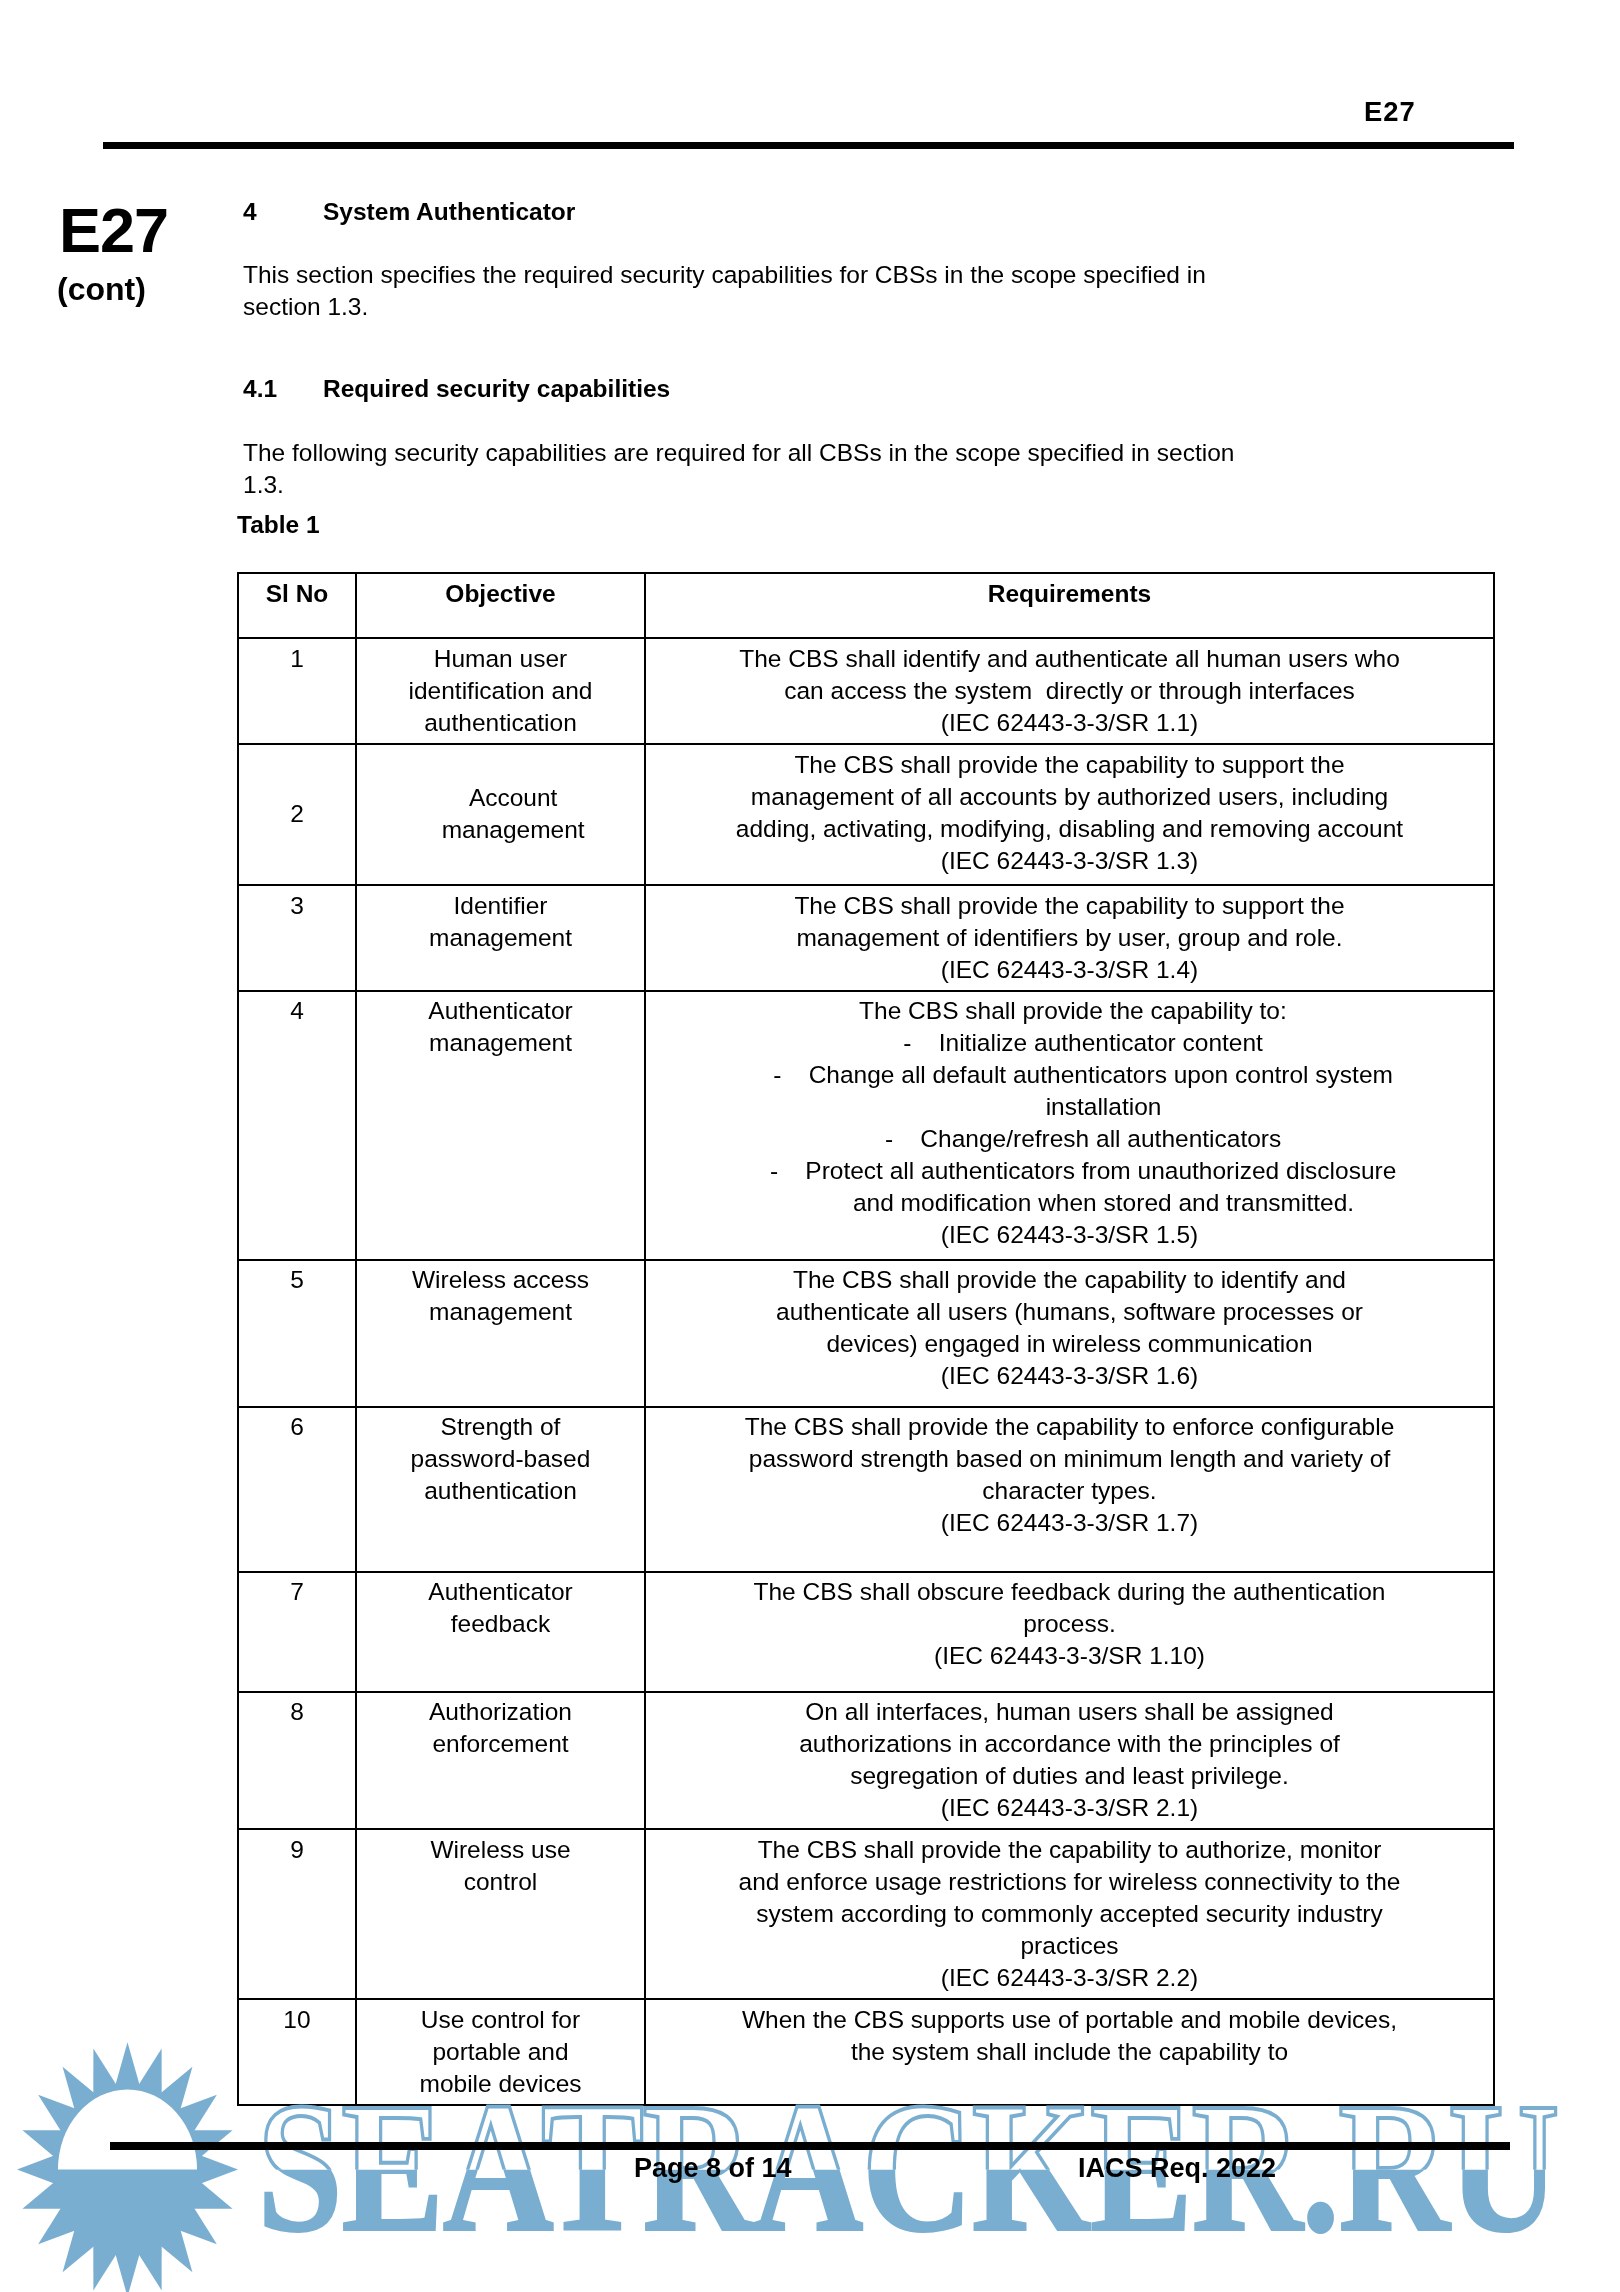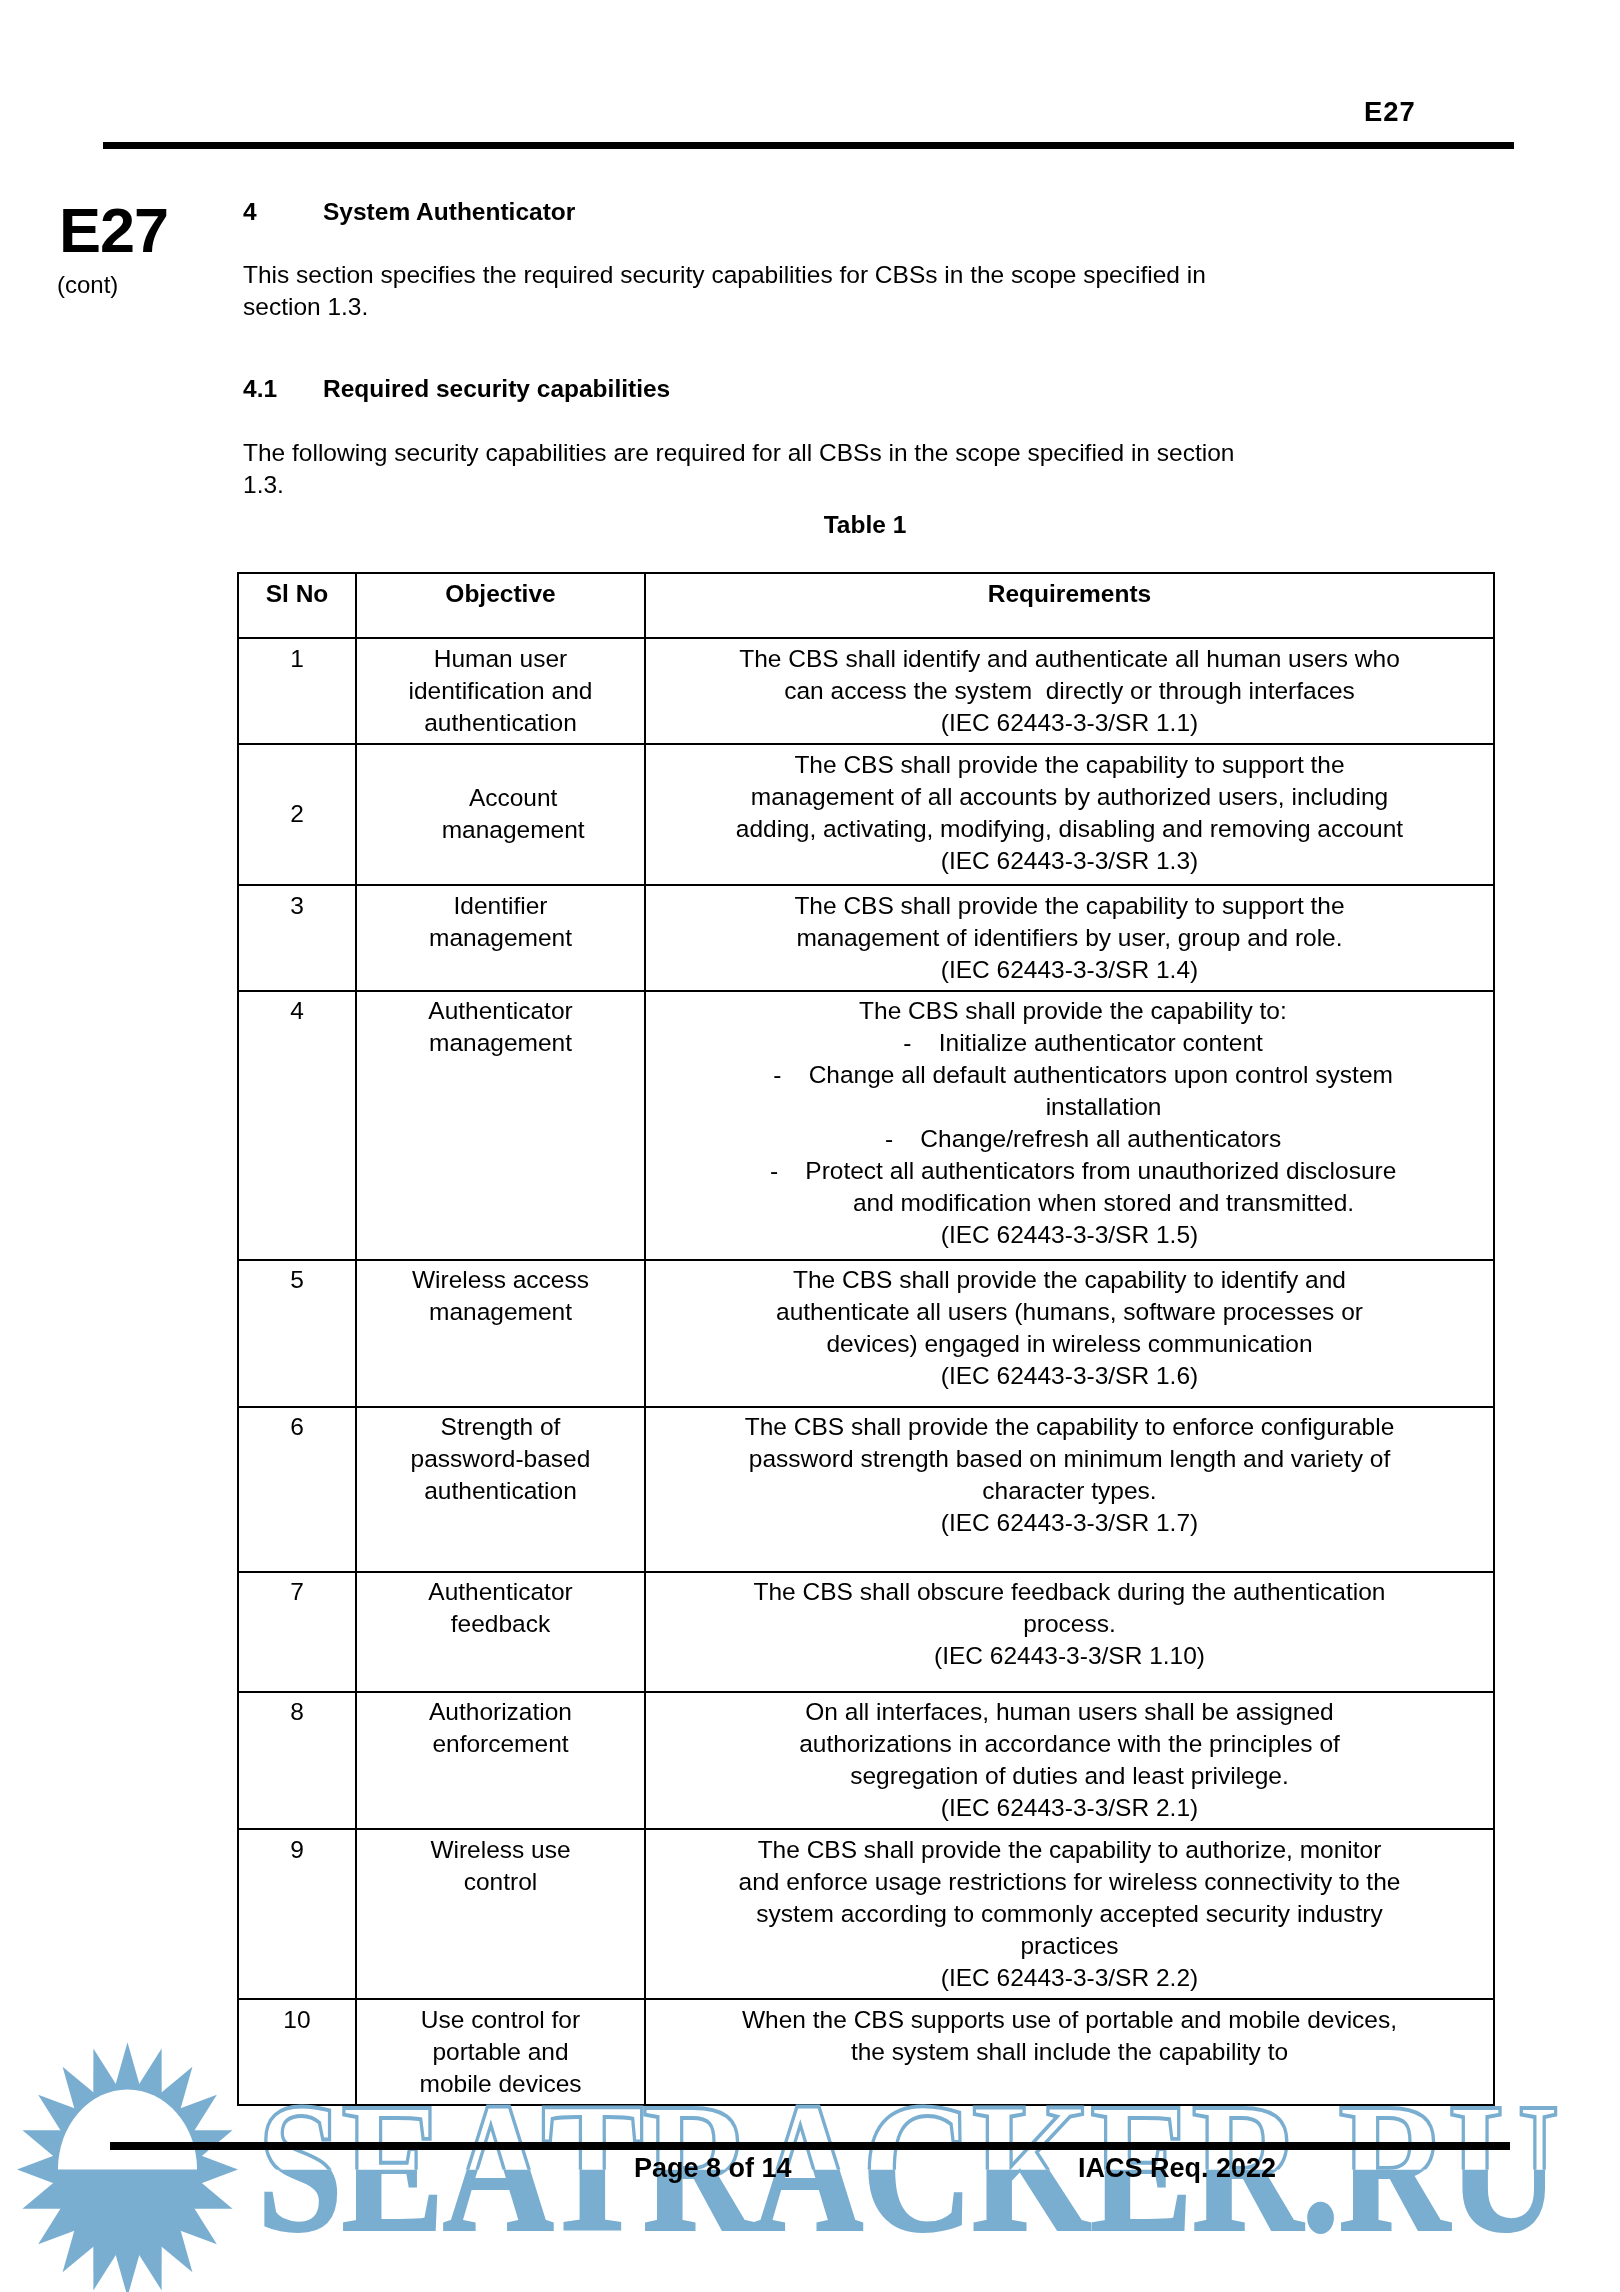--- a/index.html
+++ b/index.html
@@ -10,33 +10,33 @@
     font-family:"Liberation Sans", sans-serif;
     color:#000;
     overflow:hidden;
   }
   .abs{position:absolute}
 
   
   #corner-label{left:1364px;top:96px;font-size:27.4px;font-weight:bold;letter-spacing:1px}
   #rule-top{left:103px;top:142px;width:1411px;height:6.9px;background:#000}
   #margin-e27{left:59px;top:199px;font-size:63px;font-weight:bold;letter-spacing:-1px;line-height:1}
-  #margin-cont{left:57px;top:271px;font-size:24px;font-weight:normal}
+  #margin-cont{left:57px;top:271px;font-size:32px;font-weight:bold}
 
   
   .heading{font-size:24.5px;font-weight:bold;white-space:nowrap}
   .h-num{display:inline-block;min-width:80px}
   #sec4-heading{left:243px;top:198px}
   #sec4-body{left:243px;top:259px}
   #sec41-heading{left:243px;top:375px}
   #sec41-body{left:243px;top:437px}
   .para{font-size:24.5px;line-height:32px;white-space:pre-wrap;width:1264px}
 
   
-  #table-caption{left:237px;top:511px;width:1256px;text-align:center;font-size:24.5px;font-weight:bold}
+  #table-caption{left:237px;top:511px;width:1256px;font-size:24.5px;font-weight:bold}
   #table-wrap{left:237px;top:572px}
   table{border-collapse:collapse;width:1256px;table-layout:fixed;font-size:24.5px;line-height:32px}
   th,td{border:2.9px solid #000;vertical-align:top;padding:3.9px 13.7px 3.9px 13.7px;text-align:center;white-space:pre-wrap;overflow:hidden}
   th{font-weight:bold}
   col.c1{width:118px} col.c2{width:289px} col.c3{width:849px}
   thead tr{height:65px}
   tbody tr:nth-child(1){height:105px}
   tbody tr:nth-child(2){height:141px}
   tbody tr:nth-child(3){height:103px}
   tbody tr:nth-child(4){height:269px}

